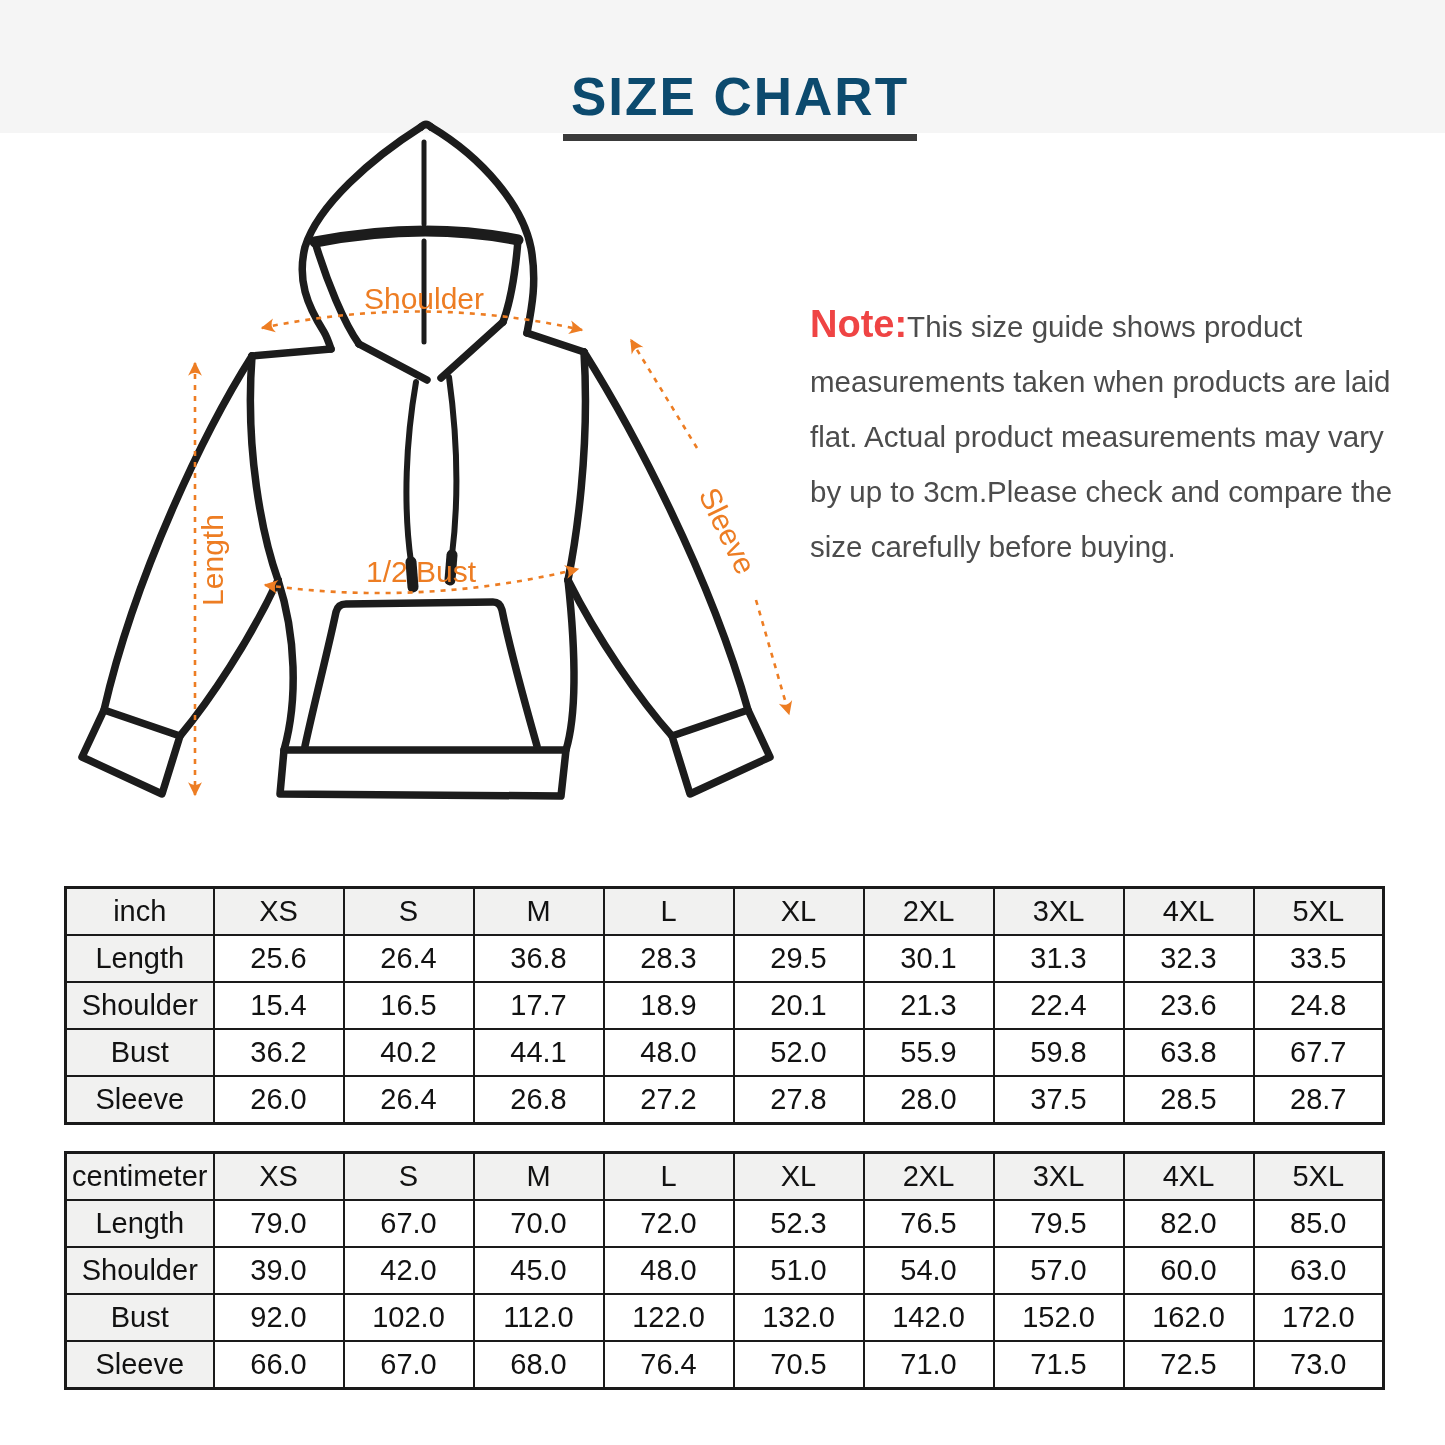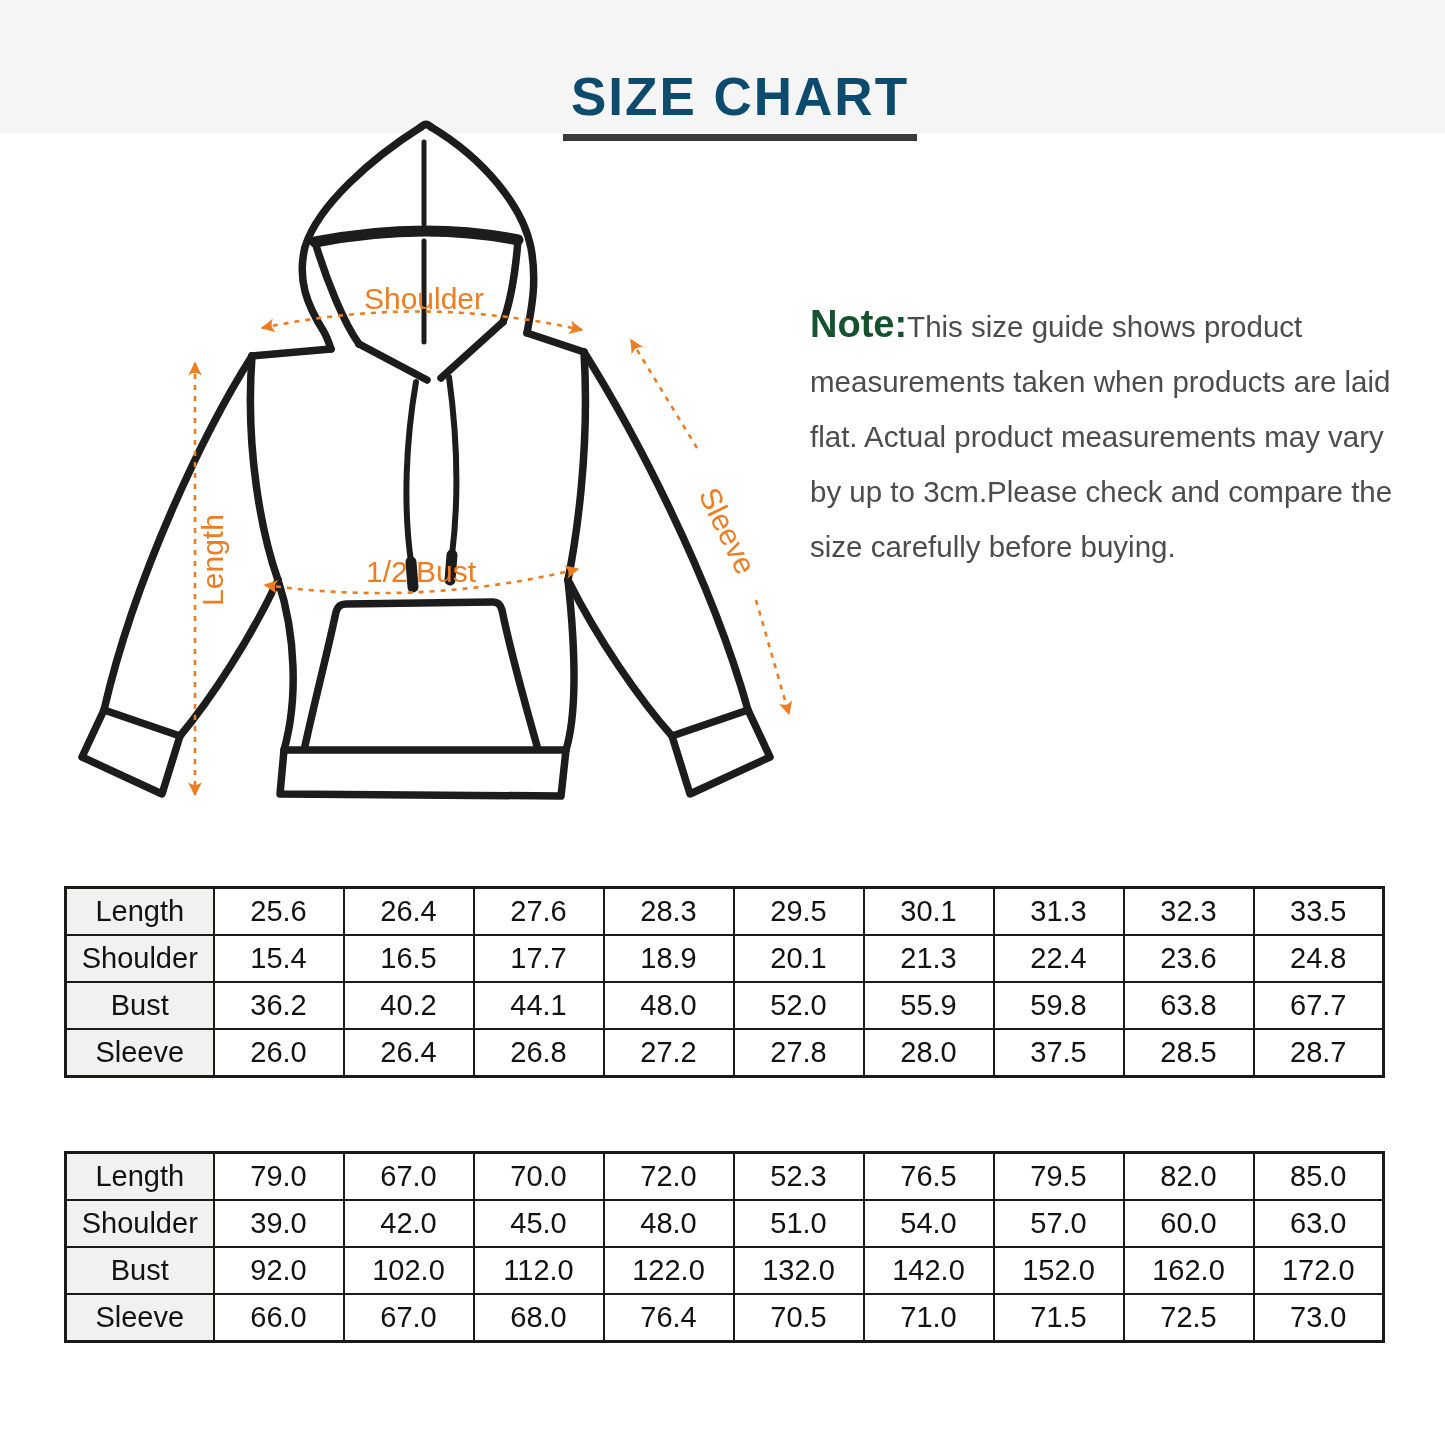--- a/index.html
+++ b/index.html
@@ -12,21 +12,21 @@
   .title-wrap{position:absolute;left:500px;top:66px;width:480px;text-align:center;}
   .title-text{
     display:inline-block;font-size:53px;font-weight:bold;color:#0c4a6e;
     letter-spacing:2px;border-bottom:7px solid #3a3a3a;padding:0 8px 7px 8px;
   }
   
   .note{
     position:absolute;left:810px;top:297px;width:592px;
     font-size:29.5px;line-height:55px;color:#4c4c4c;text-align:left;
   }
-  .note-label{color:#14532d;font-size:38px;font-weight:bold;text-align:right;}
+  .note-label{color:#ef4444;font-size:38px;font-weight:bold;text-align:right;}
   
   .diagram{position:absolute;left:0;top:0;}
   
   table.size-table{
     position:absolute;left:64px;width:1321px;border-collapse:collapse;table-layout:fixed;
     border:3px solid #1a1a1a;
   }
   table.size-table td{
     border:2px solid #1a1a1a;height:45px;padding:0;text-align:center;
     vertical-align:middle;font-size:29px;color:#121212;background:#ffffff;
@@ -116,24 +116,36 @@
       <col>
       <col>
       <col>
       <col>
       <col>
       <col>
       <col>
   </colgroup>
   <tbody>
       <tr>
+        <td class="shade">inch</td>
+        <td class="shade">XS</td>
+        <td class="shade">S</td>
+        <td class="shade">M</td>
+        <td class="shade">L</td>
+        <td class="shade">XL</td>
+        <td class="shade">2XL</td>
+        <td class="shade">3XL</td>
+        <td class="shade">4XL</td>
+        <td class="shade">5XL</td>
+      </tr>
+      <tr>
         <td class="shade">Length</td>
         <td>25.6</td>
         <td>26.4</td>
-        <td>27.6</td>
+        <td>36.8</td>
         <td>28.3</td>
         <td>29.5</td>
         <td>30.1</td>
         <td>31.3</td>
         <td>32.3</td>
         <td>33.5</td>
       </tr>
       <tr>
         <td class="shade">Shoulder</td>
         <td>15.4</td>
@@ -181,20 +193,32 @@
       <col>
       <col>
       <col>
       <col>
       <col>
       <col>
       <col>
   </colgroup>
   <tbody>
       <tr>
+        <td class="shade">centimeter</td>
+        <td class="shade">XS</td>
+        <td class="shade">S</td>
+        <td class="shade">M</td>
+        <td class="shade">L</td>
+        <td class="shade">XL</td>
+        <td class="shade">2XL</td>
+        <td class="shade">3XL</td>
+        <td class="shade">4XL</td>
+        <td class="shade">5XL</td>
+      </tr>
+      <tr>
         <td class="shade">Length</td>
         <td>79.0</td>
         <td>67.0</td>
         <td>70.0</td>
         <td>72.0</td>
         <td>52.3</td>
         <td>76.5</td>
         <td>79.5</td>
         <td>82.0</td>
         <td>85.0</td>

